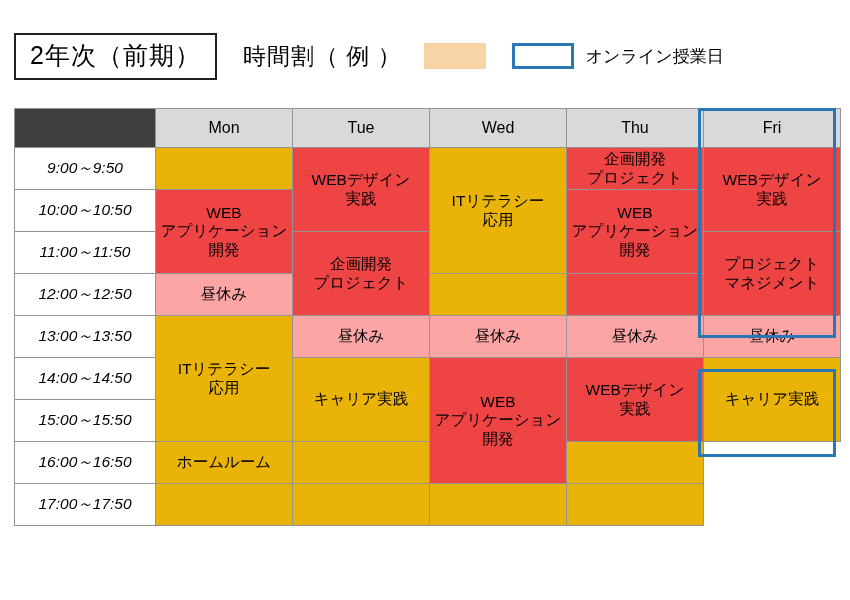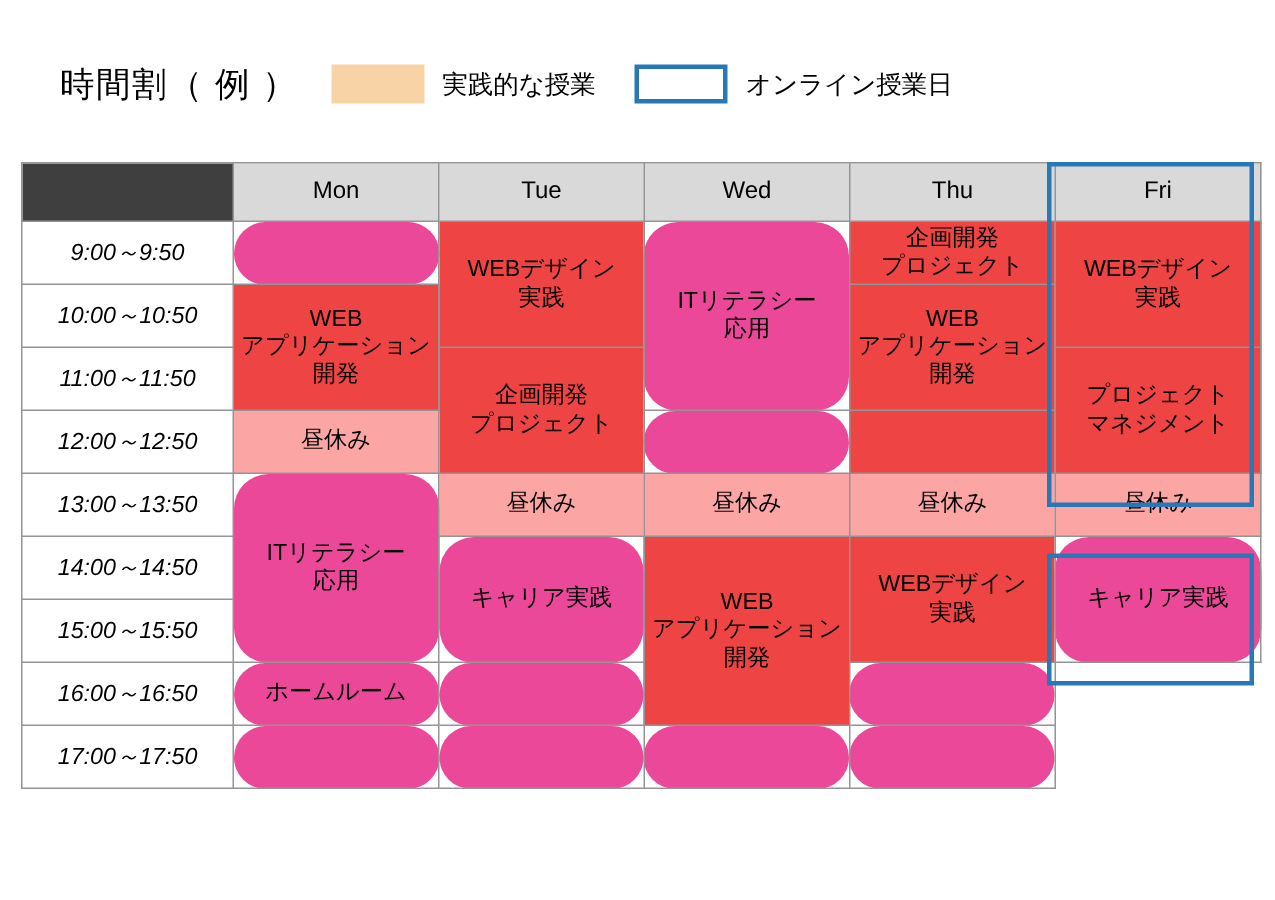--- a/index.html
+++ b/index.html
@@ -101,21 +101,21 @@
     font-style: italic;
   }
 
   .cell-inner {
     line-height: 1.18;
     padding: 2px 2px;
     font-size: 15.5px;
   }
   .fill     { background: #ef4444; }
   .lunch    { background: #fca5a5; font-size: 16px; }
-  .blank    { background: #ec4899; border-radius: 23px; }
+  .blank    { background: #eab308; }
 
   
   .fri-outline {
     position: absolute;
     left: 698px;
     top: 108px;
     width: 138px;
     height: 230px;
     border: 3px solid #2878b5;
     box-sizing: border-box;
@@ -129,24 +129,24 @@
     height: 88px;
     border: 3px solid #2878b5;
     box-sizing: border-box;
     pointer-events: none;
   }
 </style>
 </head>
 <body>
 
 <div class="header">
+  <div class="year-box">2年次（前期）</div>
   <div class="title-main">時間割（ 例 ）</div>
   <div class="legend">
     <div class="legend-swatch-fill"></div>
-    <div class="legend-label">実践的な授業</div>
     <div class="legend-gap"></div>
     <div class="legend-swatch-online"></div>
     <div class="legend-label">オンライン授業日</div>
   </div>
 </div>
 
 <table class="grid">
   <colgroup>
     <col class="col-time">
       <col class="col-day">

